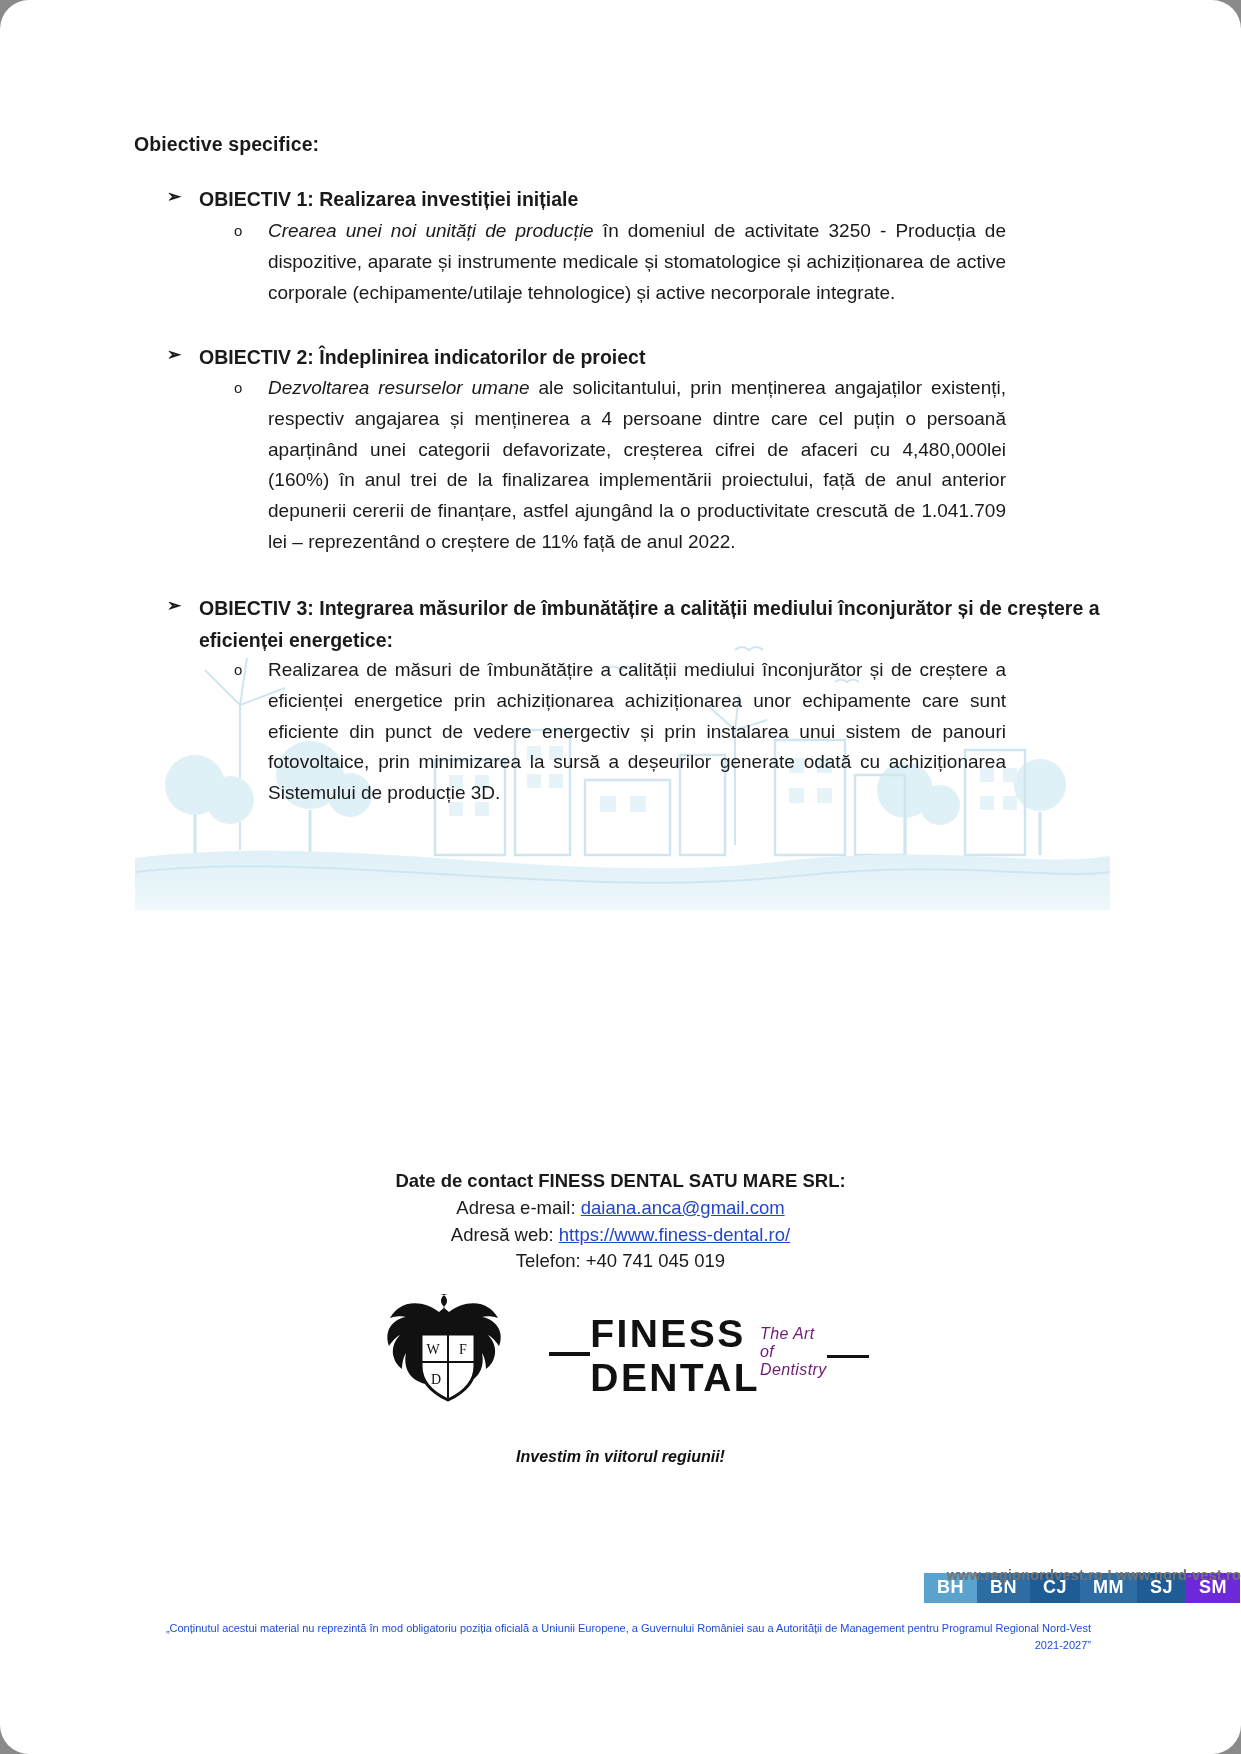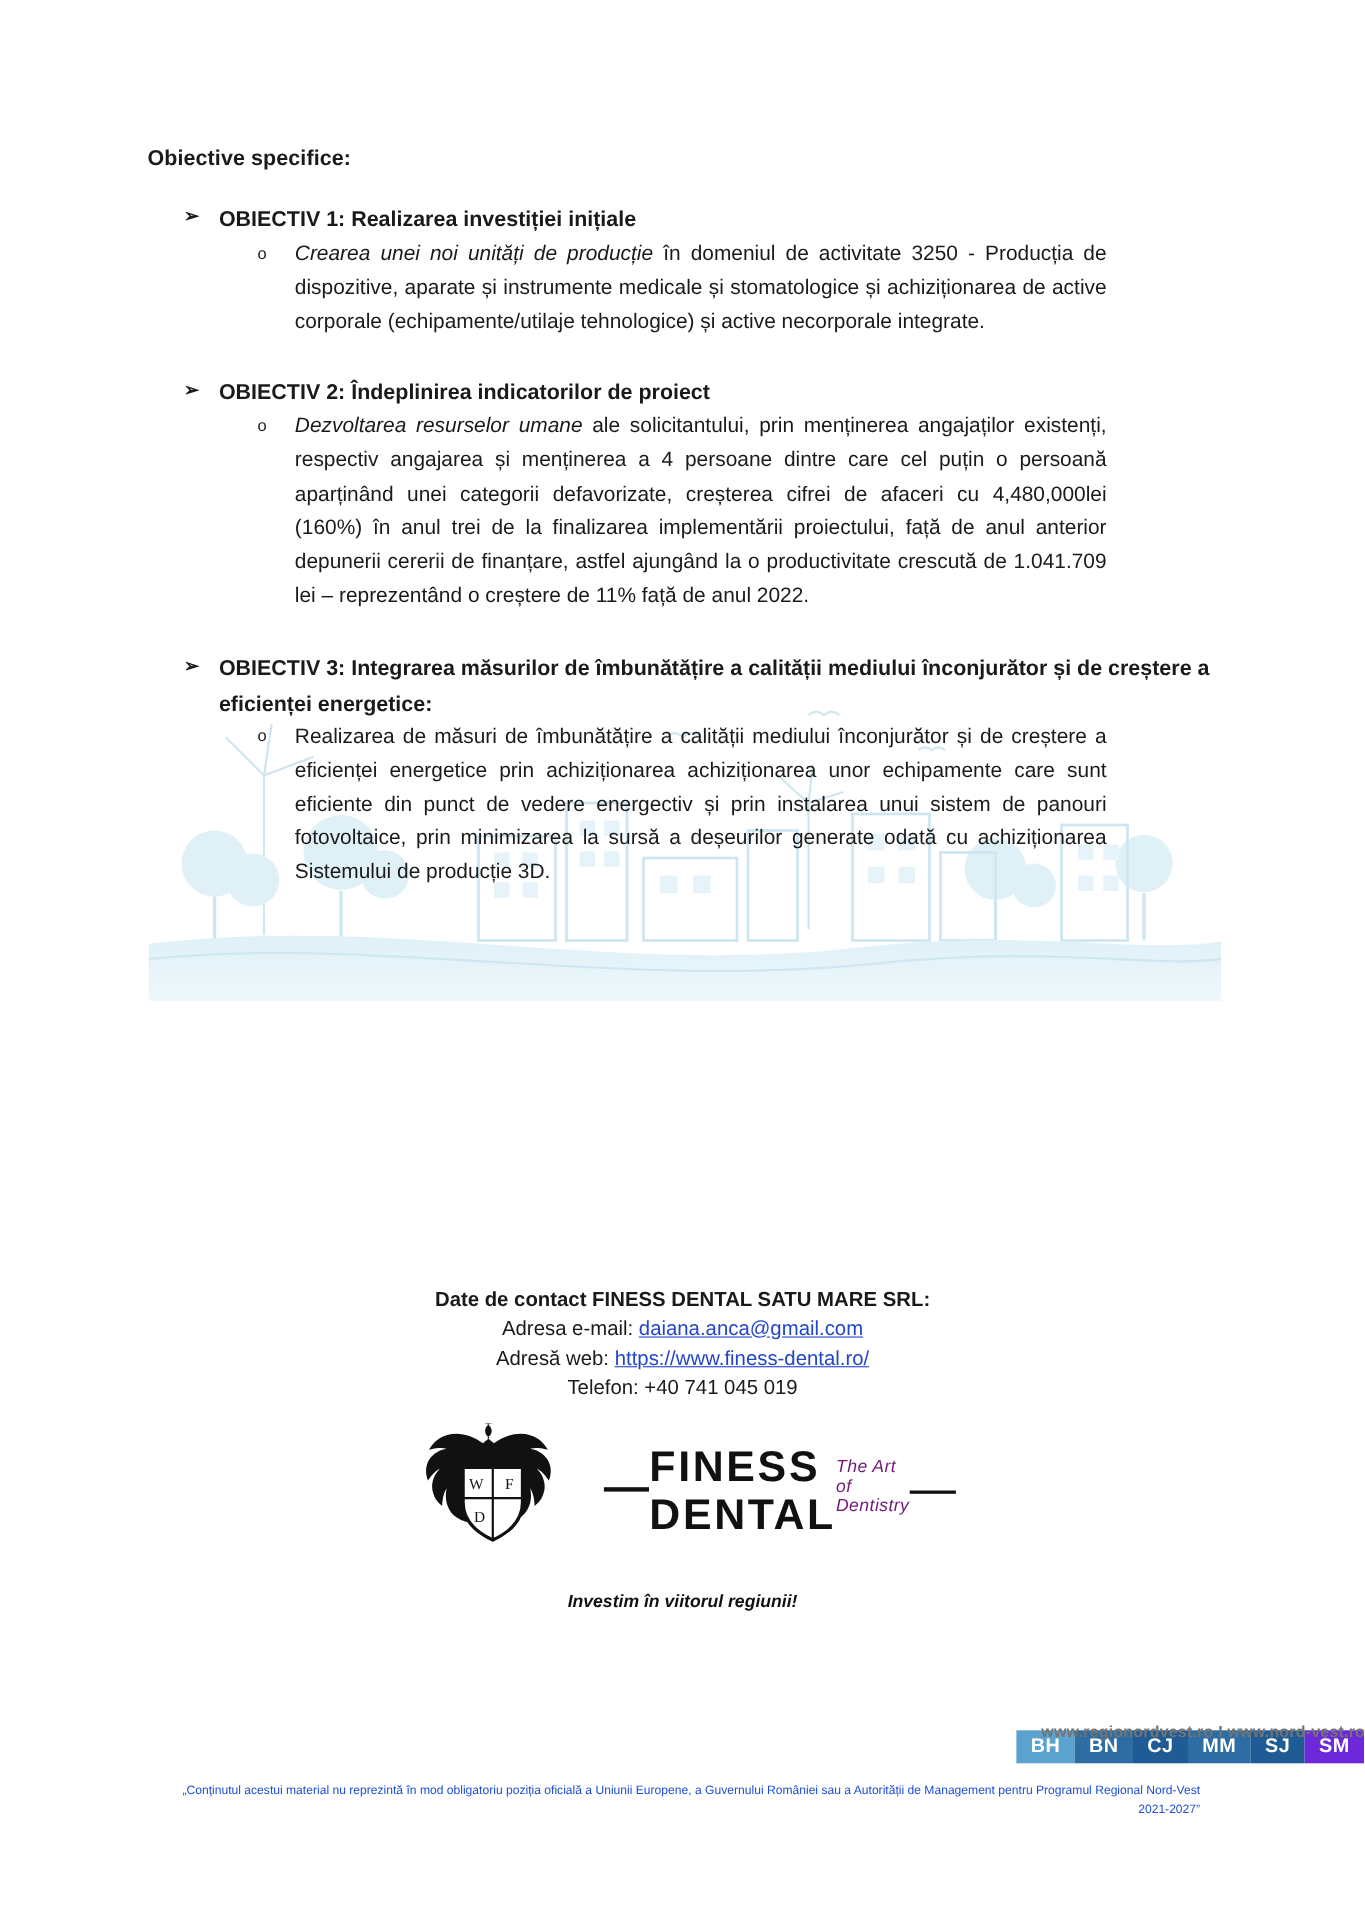--- a/index.html
+++ b/index.html
@@ -9,20 +9,21 @@
   }
   .page {
     position: relative;
     width: 1241px;
     height: 1754px;
     background: #ffffff;
     margin: 0 auto;
     overflow: hidden;
     font-family: "Liberation Sans", sans-serif;
     color: #1a1a1a;
+    border-radius: 29px;
   }
 
   
   .bg-art {
     position: absolute;
     left: 135px;
     top: 610px;
     width: 975px;
     height: 300px;
     pointer-events: none;

